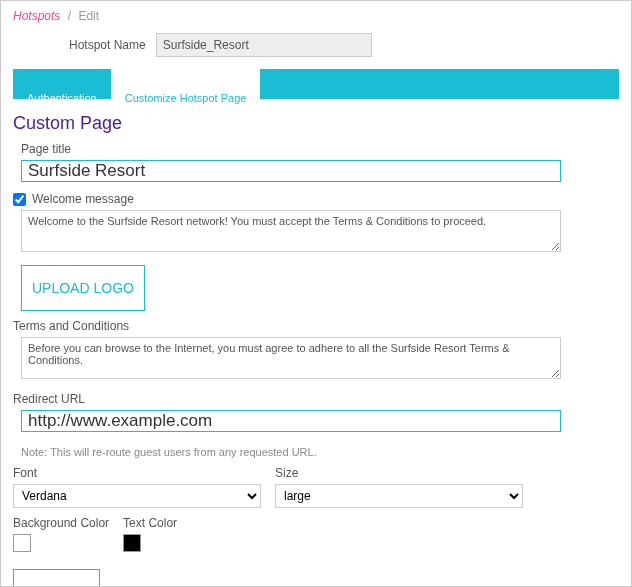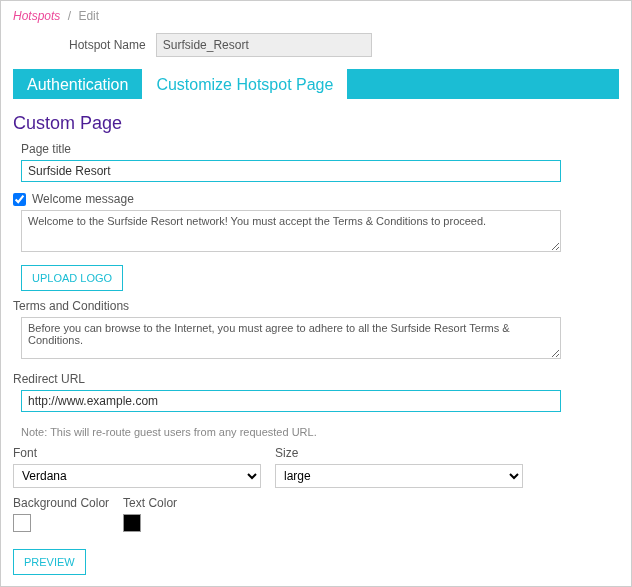--- a/index.html
+++ b/index.html
@@ -5,30 +5,30 @@
 * { box-sizing: border-box; margin: 0; padding: 0; }
 body { font-family: Arial, sans-serif; font-size: 12px; color: #333; background: #fff; }
 .container { width: 632px; height: 587px; border: 1px solid #ccc; padding: 8px 12px 12px 12px; overflow: hidden; }
 .breadcrumb { font-size: 12px; color: #999; margin-bottom: 10px; }
 .breadcrumb a { color: #ec4899; text-decoration: none; font-style: italic; }
 .breadcrumb .sep { margin: 0 4px; color: #999; }
 .hotspot-row { display: flex; align-items: center; margin-bottom: 12px; margin-left: 56px; }
 .hotspot-row label { font-size: 12px; color: #555; margin-right: 10px; }
 .hotspot-input { width: 216px; height: 24px; padding: 2px 6px; border: 1px solid #ccc; background: #eee; font-size: 12px; color: #555; }
 .tabs { display: flex; background: #1bbdd4; height: 30px; }
-.tab { padding: 7px 14px; font-size: 16px; color: #fff; cursor: pointer; }
+.tab { padding: 23px 14px; font-size: 11px; color: #fff; cursor: pointer; }
 .tab.active { background: #fff; color: #1bbdd4; }
 .heading { font-size: 18px; color: #4c1d95; font-weight: normal; margin: 14px 0 8px 0; }
 .field-label { font-size: 12px; color: #555; margin-bottom: 4px; display: block; }
-.text-input { width: 540px; height: 22px; border: 1px solid #1bbdd4; padding: 2px 6px; font-size: 12px; color: #333; margin-bottom: 10px; }
+.text-input { width: 540px; height: 22px; border: 1px solid #1bbdd4; padding: 2px 6px; font-size: 17px; color: #333; margin-bottom: 10px; }
 .chk-row { display: flex; align-items: center; margin-bottom: 4px; }
 .chk-row input { margin-right: 6px; }
 .chk-row span { font-size: 12px; color: #555; }
 .textarea { width: 540px; height: 42px; border: 1px solid #ccc; padding: 4px 6px; font-size: 11px; color: #555; resize: both; margin-bottom: 10px; font-family: Arial, sans-serif; }
-.btn-outline { display: inline-block; border: 1px solid #1bbdd4; color: #1bbdd4; background: #fff; padding: 6px 10px; font-size: 11px; cursor: pointer; margin-bottom: 8px; }
+.btn-outline { display: inline-block; border: 1px solid #1bbdd4; color: #1bbdd4; background: #fff; padding: 14px 10px; font-size: 14px; cursor: pointer; margin-bottom: 8px; }
 .note { font-size: 11px; color: #888; margin: 4px 0 8px 8px; }
 .row2 { display: flex; gap: 14px; }
 .col { flex: 0 0 auto; }
 .select { width: 248px; height: 24px; border: 1px solid #ccc; padding: 2px 4px; font-size: 12px; background: #fff; }
 .swatch { width: 18px; height: 18px; border: 1px solid #999; display: inline-block; }
 .swatch.black { background: #000; }
 .swatch.white { background: #fff; }
 .indent { margin-left: 8px; }
 </style>
 </head>

